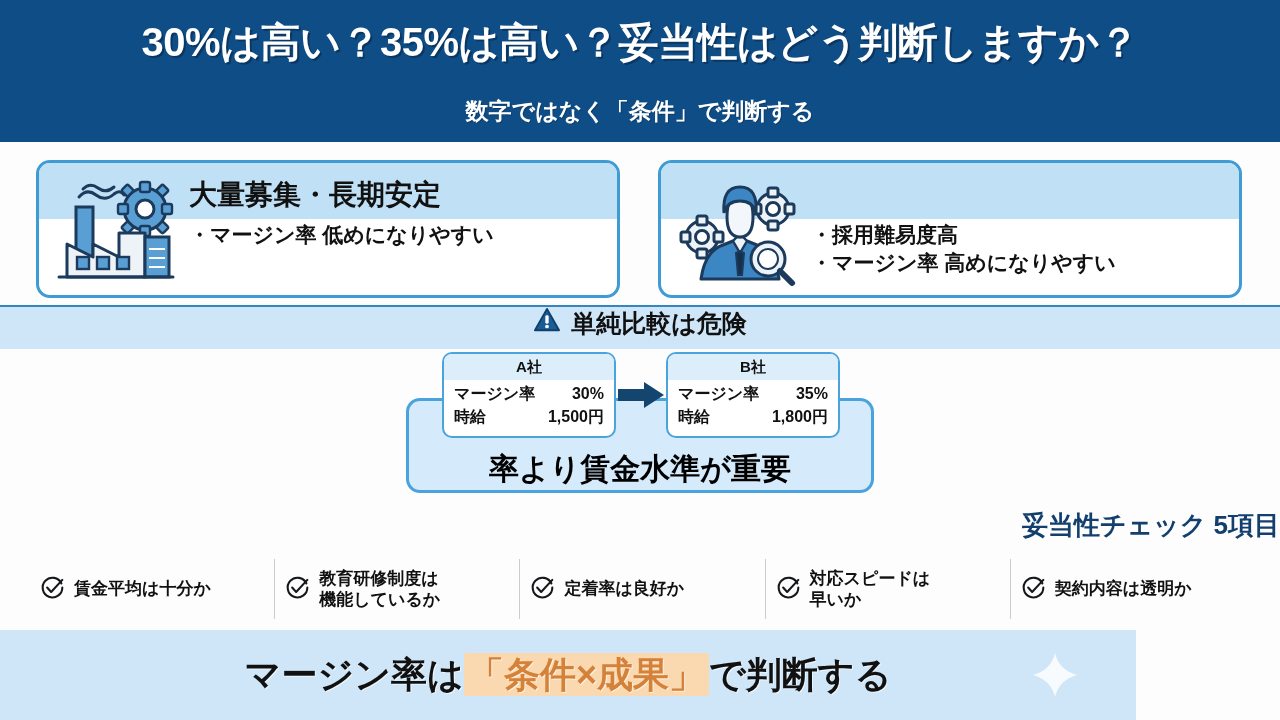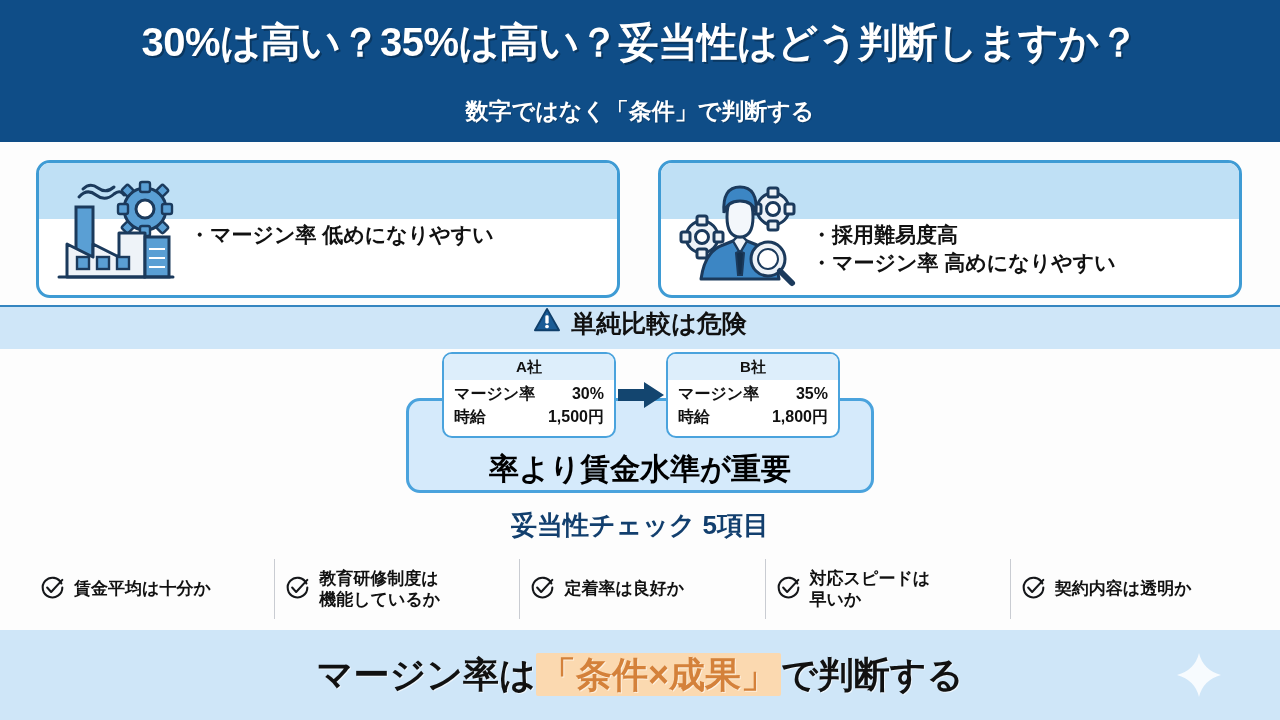--- a/index.html
+++ b/index.html
@@ -93,42 +93,42 @@
     font-size:16px;font-weight:bold;color:#111;line-height:1.42;
   }
   .firm-row .lbl{margin-right:6px;}
   .arrow{
     position:absolute;left:618px;top:30px;width:48px;height:30px;z-index:7;
   }
 
   
   .check-title{
     position:absolute;left:0;top:508px;width:1280px;
-    text-align:center;font-size:26px;font-weight:bold;color:#123f6e;
+    text-align:right;font-size:26px;font-weight:bold;color:#123f6e;
   }
 
   
   .check-row{
     position:absolute;left:30px;top:556px;width:1225px;height:66px;
     display:flex;align-items:center;
   }
   .check-item{
     flex:1;display:flex;align-items:center;gap:9px;
     padding:0 10px;height:60px;box-sizing:border-box;
     border-right:1px solid #c9ccd2;
   }
   .check-item:last-child{border-right:none;}
   .check-item .ci{flex:0 0 auto;}
   .check-label{
     font-size:17px;font-weight:bold;color:#111111;line-height:1.26;
   }
 
   
   .footer{
-    position:absolute;left:0;top:630px;width:1280px;height:90px;
+    position:absolute;left:0;top:630px;width:1136px;height:90px;
     background:#cfe6f8;display:flex;align-items:center;justify-content:center;
   }
   .footer-text{
     font-size:36px;font-weight:bold;color:#111111;white-space:nowrap;
     text-shadow:1px 1px 0 rgba(255,255,255,0.6);
   }
   .footer-hl{
     background:#fbd9b0;color:#d4813a;padding:1px 4px;border-radius:2px;
   }
   .sparkle{position:absolute;right:58px;top:22px;width:46px;height:46px;}
@@ -176,20 +176,21 @@
             <rect x="64" y="86" width="12" height="12"></rect>
           </g>
           <g stroke="#ffffff" stroke-width="2">
             <line x1="96" y1="78" x2="112" y2="78"></line>
             <line x1="96" y1="87" x2="112" y2="87"></line>
             <line x1="96" y1="96" x2="112" y2="96"></line>
           </g>
           <line x1="6" y1="106" x2="120" y2="106" stroke="#1b3a5c" stroke-width="3" stroke-linecap="round"></line>
         </svg>
       </div>
+      <div class="card-title">大量募集・長期安定</div>
       <div class="card-bullets">
         <div>・マージン率 低めになりやすい</div>
       </div>
     </div>
 
     <div class="card right">
       <div class="card-band"></div>
       <div class="card-icon">
         <svg viewBox="0 0 126 120" width="126" height="120">
           <g fill="#eef3f8" stroke="#1b3a5c" stroke-width="3">

